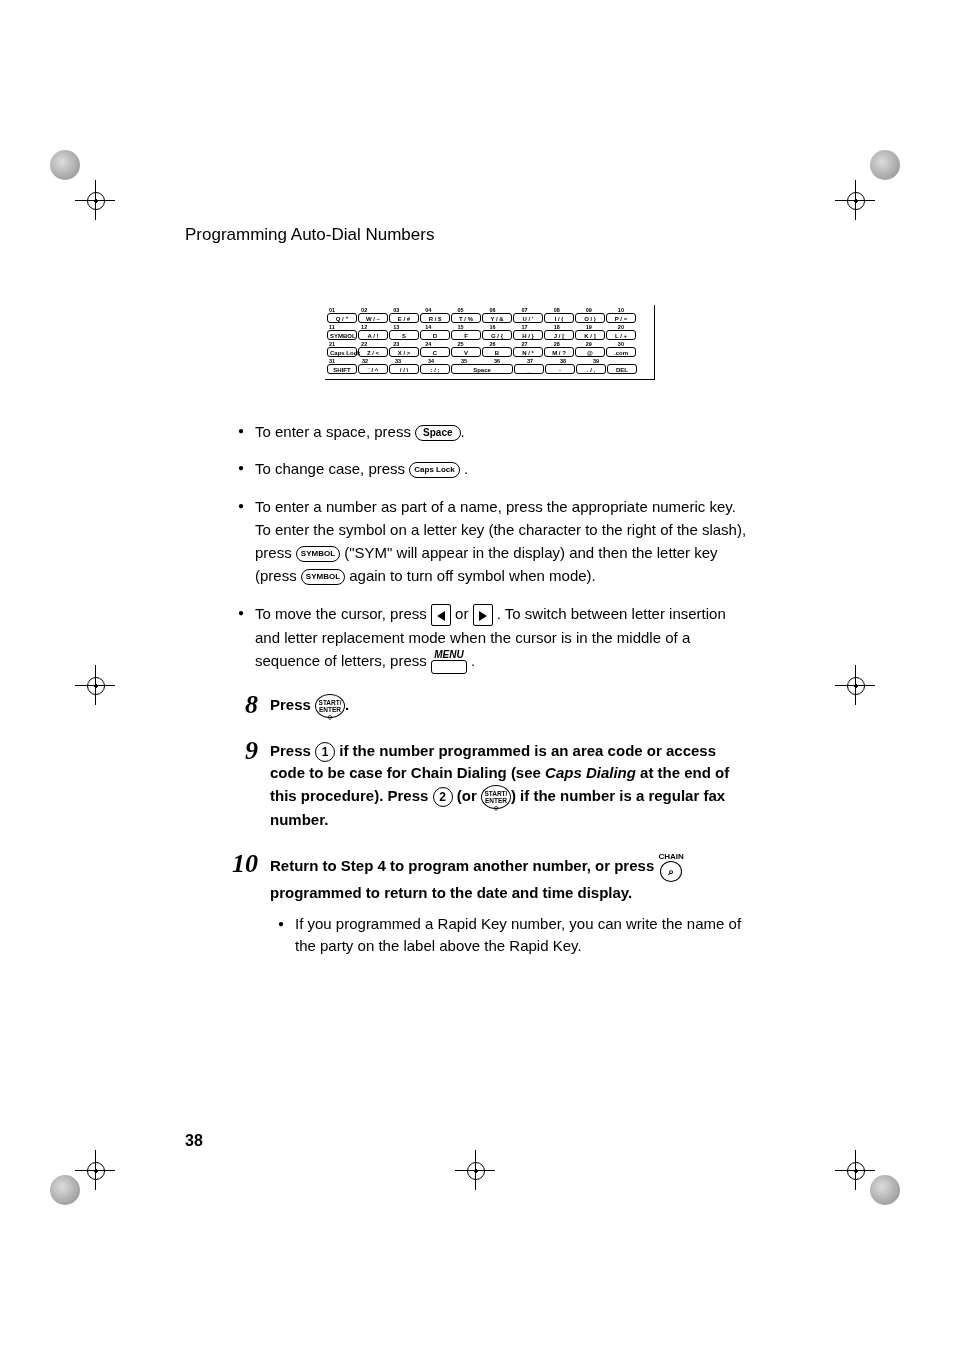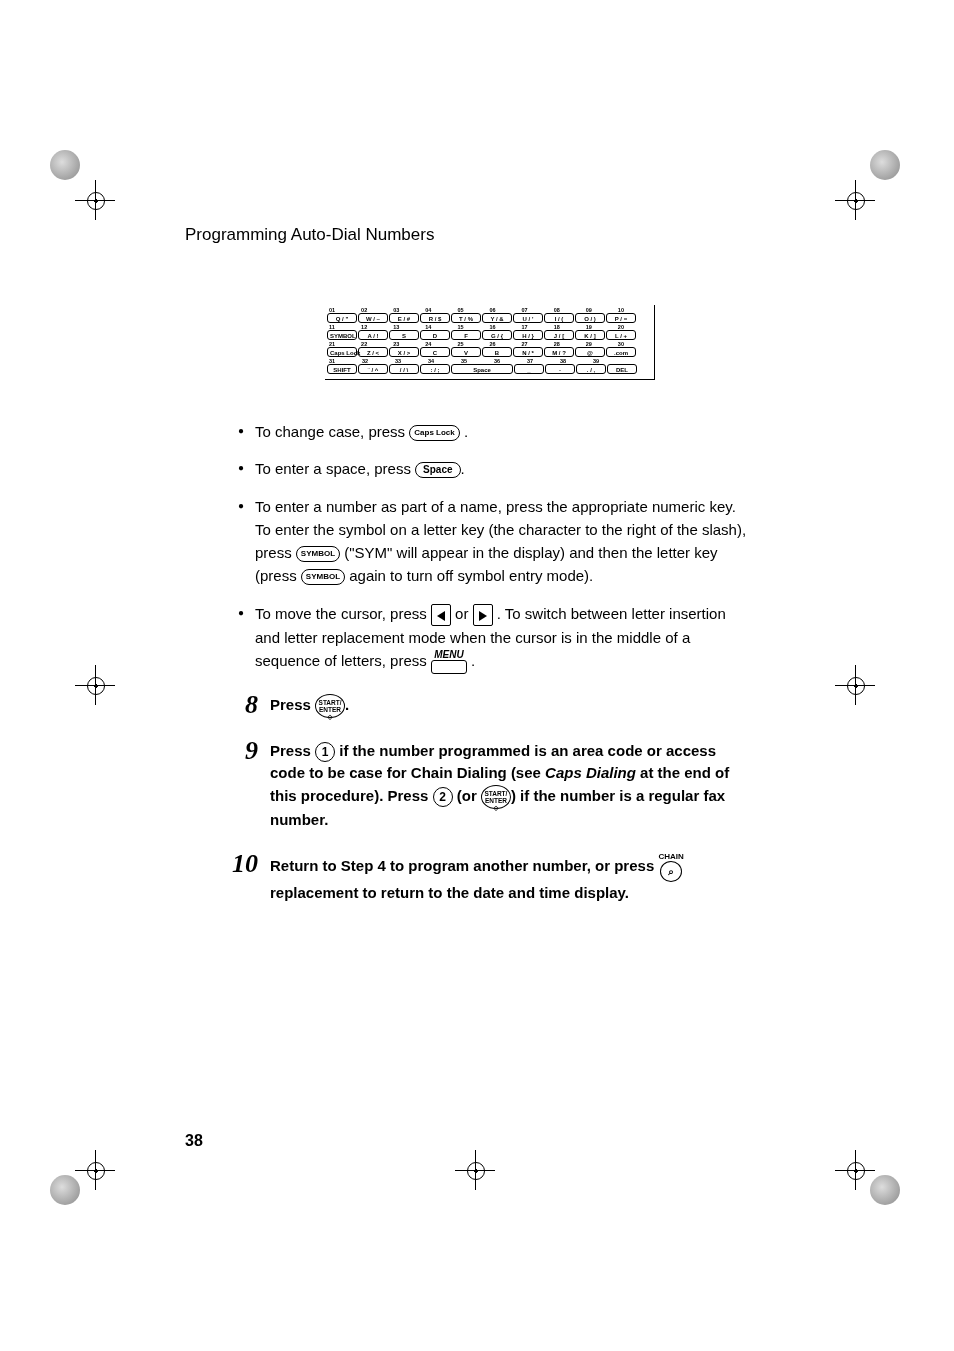--- a/index.html
+++ b/index.html
@@ -405,33 +405,33 @@
             <div class="kb-key w1">_</div>
             <div class="kb-key w1">-</div>
             <div class="kb-key w1">. / ,</div>
             <div class="kb-key wdel">DEL</div>
           </div>
       </div>
     </div>
 
     <ul class="instructions">
       <li>
+        <span>To enter a space, press </span>
+        <span class="keycap">Space</span><span>.</span>
+      </li>
+      <li>
         <span>To change case, press </span>
         <span class="keycap small">Caps Lock</span><span> .</span>
-      </li>
-      <li>
-        <span>To enter a space, press </span>
-        <span class="keycap">Space</span><span>.</span>
       </li>
       <li>
         <span>To enter a number as part of a name, press the appropriate numeric key. To enter the symbol on a letter key (the character to the right of the slash), press </span>
         <span class="keycap small">SYMBOL</span>
         <span> ("SYM" will appear in the display) and then the letter key (press </span>
         <span class="keycap small">SYMBOL</span>
-        <span> again to turn off symbol entry mode).</span>
+        <span> again to turn off symbol when mode).</span>
       </li>
       <li>
         <span>To move the cursor, press </span>
         <span class="arrowkey"><span class="tri-l"></span></span>
         <span> or </span>
         <span class="arrowkey"><span class="tri-r"></span></span>
         <span> . To switch between letter insertion and letter replacement mode when the cursor is in the middle of a sequence of letters, press </span>
         <span class="menukey">
           <span class="mlabel">MENU</span>
           <span class="mbox"></span>
@@ -465,20 +465,23 @@
     <div class="step">
       <div class="step-num">10</div>
       <div class="step-body">
         <span>Return to Step 4 to program another number, or press </span>
         <span class="stopkey">
           <span class="slabel">CHAIN</span>
           <span class="scirc">
               <span style="font-size:10px;">⌕</span>
             </span>
         </span>
-        <span> replacement to return to the date and time display.</span>
+        <span> programmed to return to the date and time display.</span>
+        <ul class="sub">
+          <li>If you programmed a Rapid Key number, you can write the name of the party on the label above the Rapid Key.</li>
+        </ul>
       </div>
     </div>
 
   </div>
 
   <div class="page-num">38</div>
 </div>
 
 </body></html>

